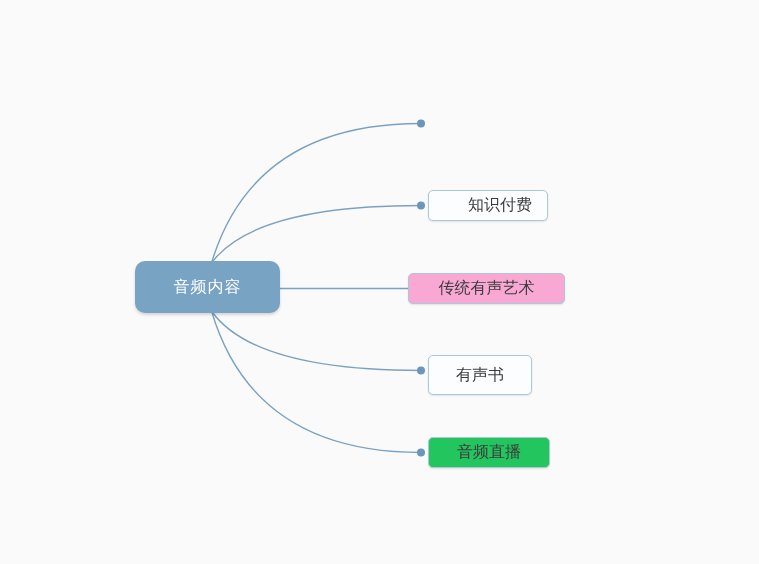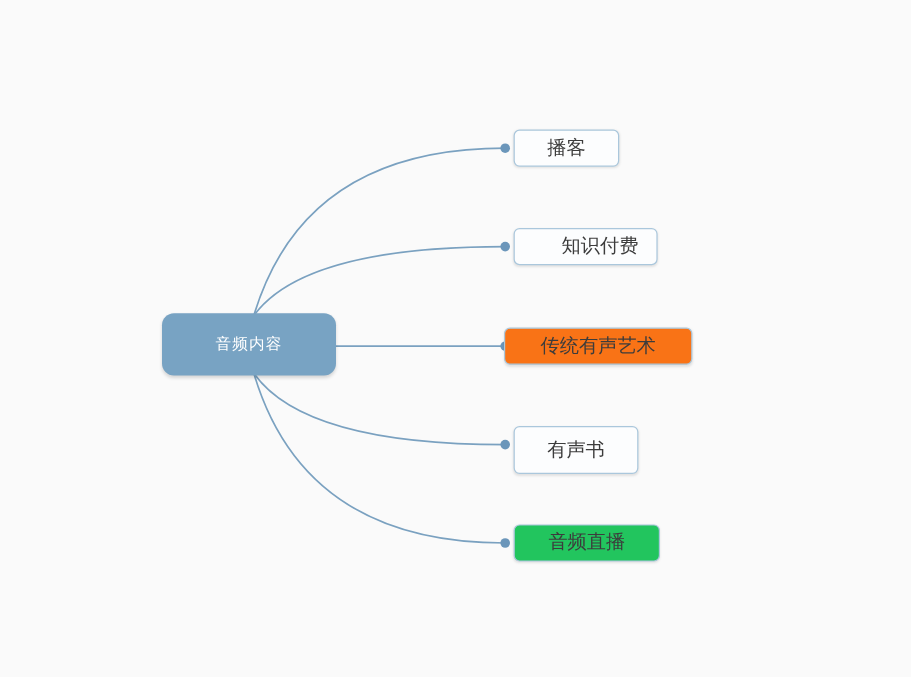--- a/index.html
+++ b/index.html
@@ -24,21 +24,21 @@
     position: absolute;
     display: flex;
     align-items: center;
     justify-content: center;
     box-sizing: border-box;
     white-space: nowrap;
     cursor: default;
   }
   .root-node {
     border-radius: 10px;
-    font-size: 13px;
+    font-size: 16px;
     letter-spacing: 1px;
     box-shadow: 0 2px 3px rgba(0,0,0,0.15);
   }
   .child-node {
     border-radius: 5px;
     border: 1px solid;
     font-size: 16px;
     box-shadow: 0 1px 2px rgba(0,0,0,0.10);
   }
 </style>
@@ -54,27 +54,24 @@
       <path d="M 278 288.5 L 421 288.5" fill="none" stroke="#7aa1c0" stroke-width="1.4"></path>
       <circle cx="421" cy="288.5" r="4" fill="#6b96ba"></circle>
       <path d="M 211.5 311 Q 253.4 370.5 421 370.5" fill="none" stroke="#7aa1c0" stroke-width="1.4"></path>
       <circle cx="421" cy="370.5" r="4" fill="#6b96ba"></circle>
       <path d="M 211.5 311 Q 253.4 452.5 421 452.5" fill="none" stroke="#7aa1c0" stroke-width="1.4"></path>
       <circle cx="421" cy="452.5" r="4" fill="#6b96ba"></circle>
     </svg>
   <div class="node root-node" id="root-node" style="left: 135px; top: 261px; width: 145px; height: 52px; background: rgb(120, 163, 195); color: rgb(255, 255, 255);">
     <span>音频内容</span>
   </div>
-<div class="node child-node" style="left: 428px; top: 108px; width: 88px; height: 31px; border-color: rgb(170, 199, 220); background: rgb(252, 253, 254); color: rgb(60, 60, 60);">
-    <span>播客</span>
-  </div>
     <div class="node child-node" style="left: 428px; top: 190px; width: 120px; height: 31px; border-color: rgb(170, 199, 220); background: rgb(252, 253, 254); color: rgb(60, 60, 60); padding-left: 24px;">
     <span>知识付费</span>
   </div>
-    <div class="node child-node" style="left: 420px; top: 273px; width: 157px; height: 31px; border-color: rgb(170, 199, 220); background: #f97316; color: rgb(60, 60, 60);">
+    <div class="node child-node" style="left: 408px; top: 273px; width: 157px; height: 31px; border-color: rgb(170, 199, 220); background: #f9a8d4; color: rgb(60, 60, 60);">
     <span>传统有声艺术</span>
   </div>
     <div class="node child-node" style="left: 428px; top: 355px; width: 104px; height: 40px; border-color: rgb(170, 199, 220); background: rgb(252, 253, 254); color: rgb(60, 60, 60);">
     <span>有声书</span>
   </div>
     <div class="node child-node" style="left: 428px; top: 437px; width: 122px; height: 31px; border-color: rgb(170, 199, 220); background: #22c55e; color: rgb(60, 60, 60);">
     <span>音频直播</span>
   </div>
   </div>
 

